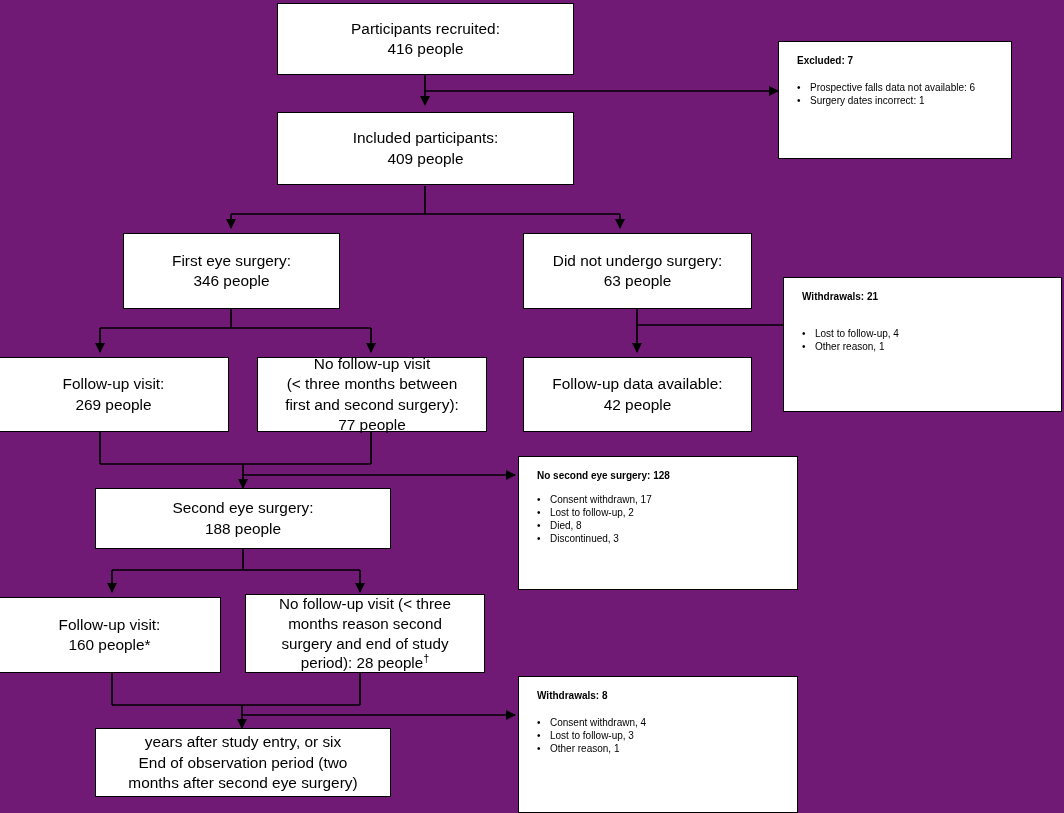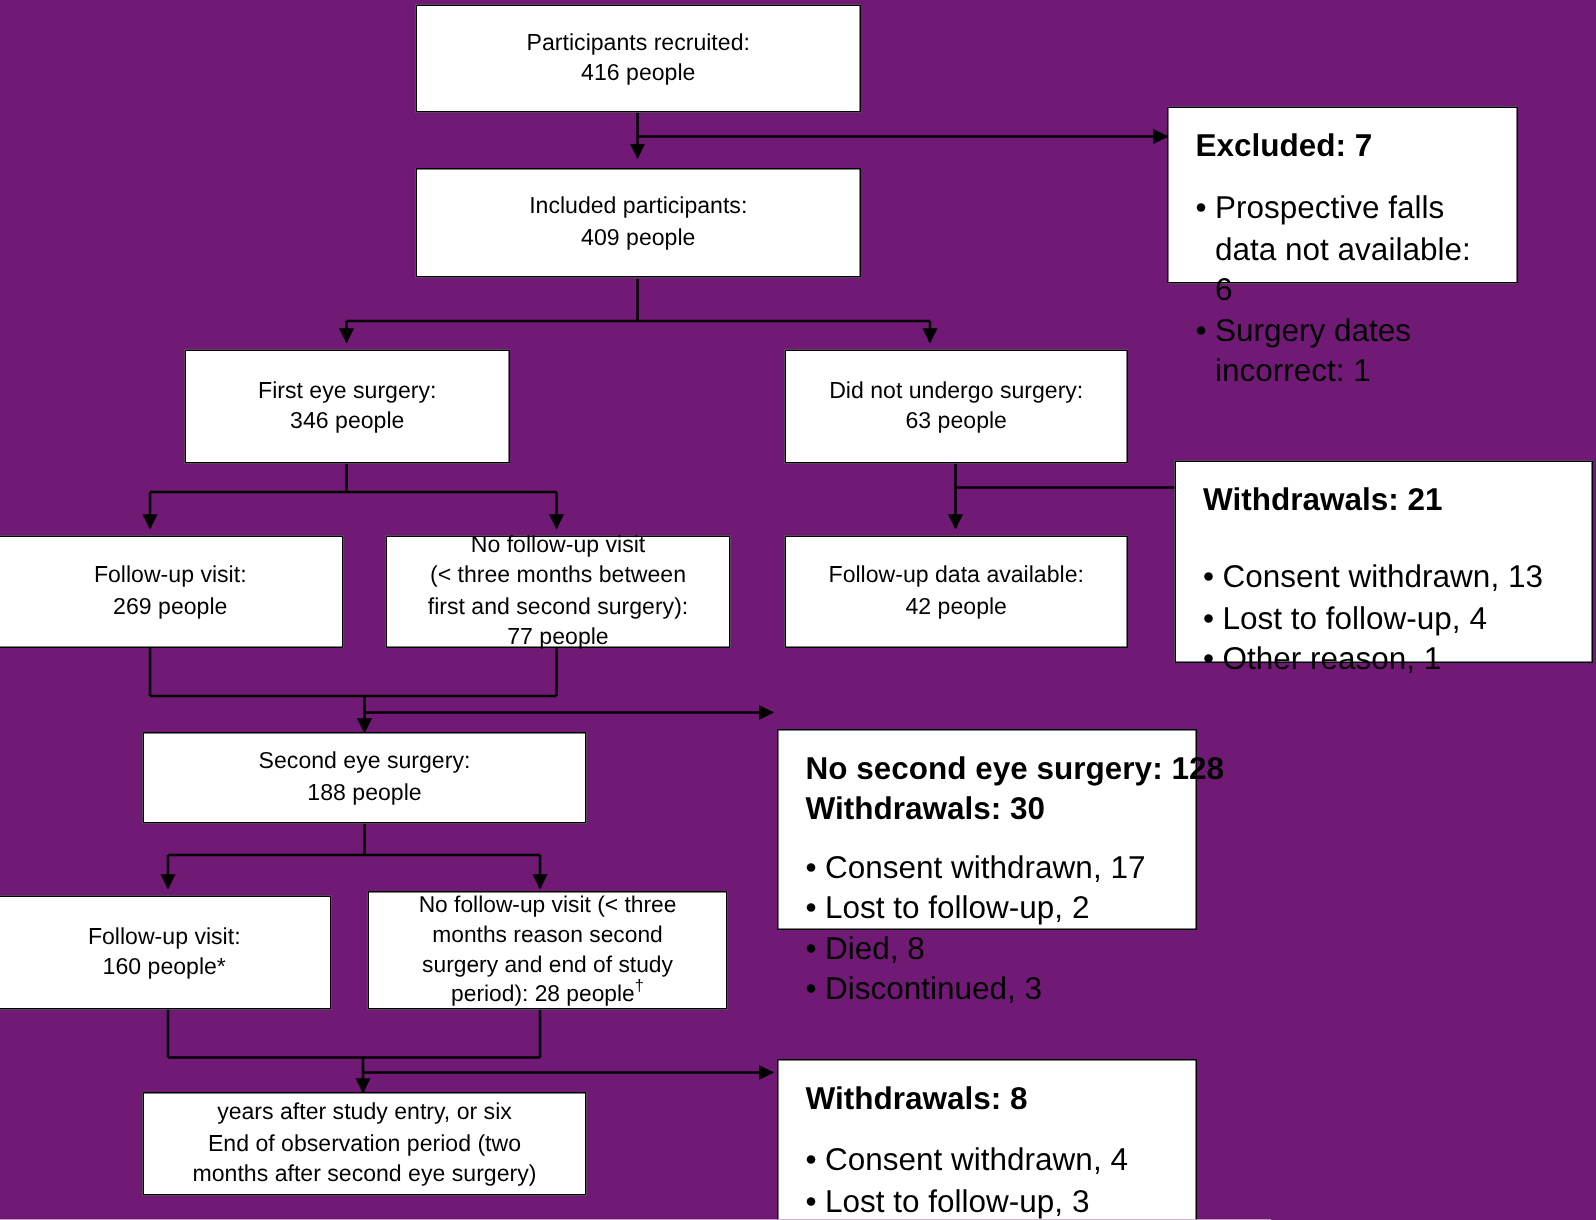--- a/index.html
+++ b/index.html
@@ -42,28 +42,27 @@
     z-index: 2;
   }
   .node .ln { display: block; white-space: nowrap; }
 
   .sidebox {
     position: absolute;
     box-sizing: border-box;
     border: 1.6px solid #000000;
     background: #ffffff;
     text-align: left;
-    font-size: 21px;
+    font-size: 10px;
     line-height: 1.30;
     padding: 12px 16px 14px 18px;
     z-index: 2;
     display: flex;
     flex-direction: column;
     justify-content: flex-start;
-    margin-top: 30px;
   }
   .sidebox .hd {
     font-weight: bold;
     display: block;
     white-space: nowrap;
   }
   .sidebox .bullets {
     margin-top: 14px;
     display: block;
   }
@@ -194,29 +193,27 @@
     <span class="hd">Excluded: 7</span>
     <span class="bullets">
       <span class="bl">Prospective falls data not available: 6</span>
       <span class="bl">Surgery dates incorrect: 1</span>
     </span>
   </div>
 
   <div class="sidebox" style="left:783px; top:277px; width:279px; height:135px;gap:10px;">
     <span class="hd">Withdrawals: 21</span>
     <span class="bullets">
-      <span class="bl">Consent withdrawn, 13</span>
       <span class="bl">Lost to follow-up, 4</span>
       <span class="bl">Other reason, 1</span>
     </span>
   </div>
 
   <div class="sidebox" style="left:518px; top:456px; width:280px; height:134px;">
     <span class="hd">No second eye surgery: 128</span>
-    <span class="hd">Withdrawals: 30</span>
     <span class="bullets tight">
       <span class="bl">Consent withdrawn, 17</span>
       <span class="bl">Lost to follow-up, 2</span>
       <span class="bl">Died, 8</span>
       <span class="bl">Discontinued, 3</span>
     </span>
   </div>
 
   <div class="sidebox" style="left:518px; top:676px; width:280px; height:137px;">
     <span class="hd">Withdrawals: 8</span>

